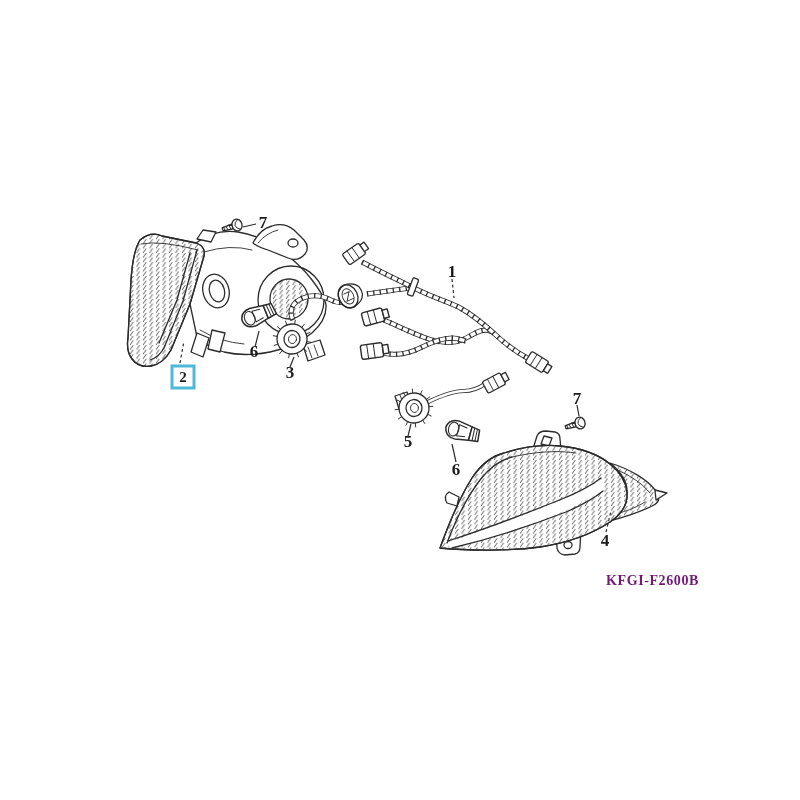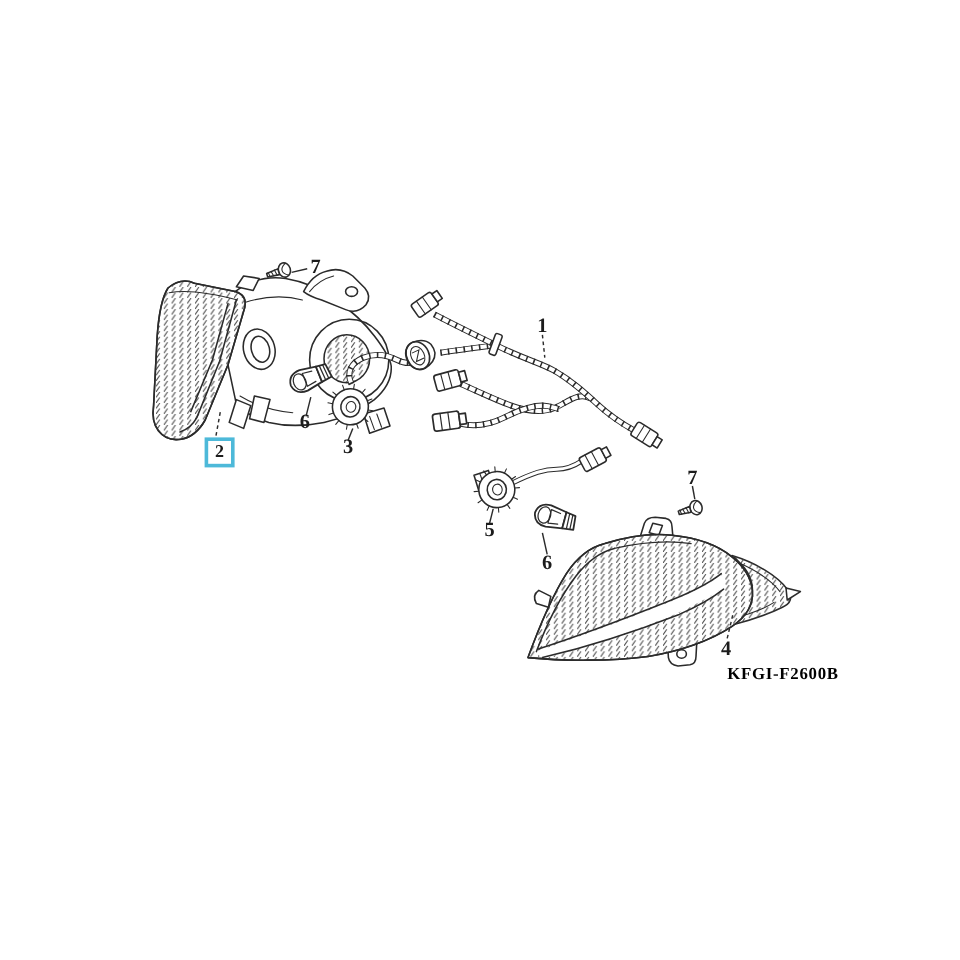--- a/index.html
+++ b/index.html
@@ -19,22 +19,22 @@
   .wire-o{stroke:#2b2b2b;stroke-width:4.2;fill:none;stroke-linecap:round;}
   .wire-w{stroke:#ffffff;stroke-width:2.6;fill:none;stroke-linecap:round;}
   .leader{stroke:#2b2b2b;stroke-width:1.2;fill:none;}
   .dash{stroke-dasharray:3 2.6;}
 
   
   .part-label{position:absolute;transform:translate(-50%,-50%);font-weight:700;
               font-size:17px;color:#1c1c1c;line-height:1;cursor:pointer;user-select:none;}
   .part-label.selected{width:19px;height:19px;display:flex;align-items:center;justify-content:center;
               border:3px solid var(--accent,#4db9d9);background:#ffffff;font-size:15px;}
-  .diagram-code{position:absolute;left:606px;top:555px;font-weight:700;font-size:14px;
-              letter-spacing:0.6px;color:#000000;white-space:nowrap;}
+  .diagram-code{position:absolute;left:606px;top:573px;font-weight:700;font-size:14px;
+              letter-spacing:0.6px;color:#701a75;white-space:nowrap;}
 </style>
 </head>
 <body>
 
 <div class="stage">
 
 <svg width="800" height="800" viewBox="0 0 800 800">
   <defs>
     <pattern id="hatch" width="6.5" height="4.6" patternUnits="userSpaceOnUse">
       <path d="M 0,4.6 L 3.2,0" stroke="#4a4a4a" stroke-width="0.9" fill="none"></path>

